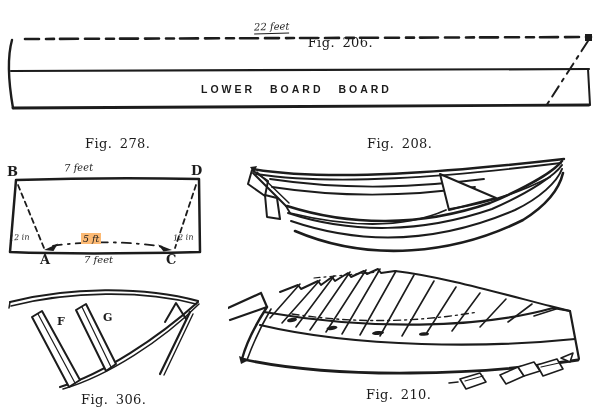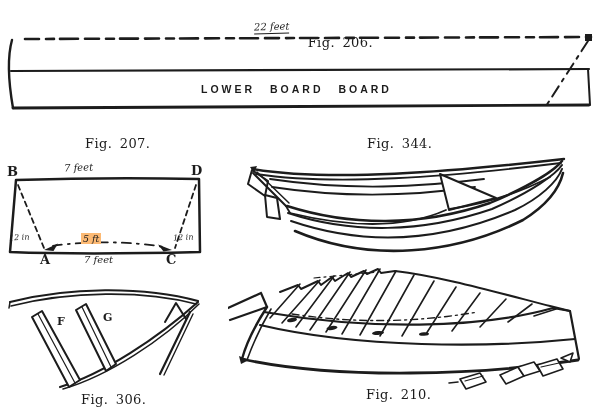--- a/index.html
+++ b/index.html
@@ -49,21 +49,21 @@
     <rect class="solidfill" x="585" y="4" width="7" height="7"></rect>
     <path class="ink" stroke-width="2.4" d="M12,10 C7,28 9,55 13,78"></path>
     <path class="ink" stroke-width="2.2" d="M11,41 L589,39"></path>
     <path class="ink" stroke-width="2.8" d="M13,78 L589,75"></path>
     <path class="ink" stroke-width="2.0" d="M588,39 L590,75"></path>
     <path class="ink" stroke-width="2.0" stroke-dasharray="12 6 3 6" d="M588,11 L546,76"></path>
   </svg>
 
   <div class="abs board-caps" style="left:201px;top:83px;">LOWER BOARD BOARD</div>
 
-  <div class="abs caption" style="left:85px;top:136px;">Fig. 207.</div>
+  <div class="abs caption" style="left:85px;top:136px;">Fig. 278.</div>
 
   <svg class="abs" style="left:0;top:160px;" width="215" height="110" viewBox="0 0 215 110">
     <path class="ink" stroke-width="2.5" d="M16,20 C80,18 150,18 199,19 L200,92 C140,93.5 60,94 10,92 Z"></path>
     <path class="ink" stroke-width="1.8" stroke-dasharray="5 4" d="M18,25 L44,88"></path>
     <path class="ink" stroke-width="1.8" stroke-dasharray="5 4" d="M196,25 L175,88"></path>
     <path class="ink" stroke-width="1.8" stroke-dasharray="9 6 2 6" d="M53,86 C85,80.5 135,81.5 163,87"></path>
     <path class="solidfill" d="M44,90 L58,83.5 L53.5,91 Z"></path>
     <path class="solidfill" d="M172,90 L158,84.5 L163.5,91.5 Z"></path>
   </svg>
 
@@ -71,21 +71,21 @@
   <div class="abs corner-letter" style="left:191px;top:164px;">D</div>
   <div class="abs corner-letter" style="left:40px;top:253px;">A</div>
   <div class="abs corner-letter" style="left:166px;top:253px;">C</div>
 
   <div class="abs hand" style="left:64px;top:162px;transform:rotate(-2deg);">7 feet</div>
   <div class="abs hand" style="left:84px;top:254px;">7 feet</div>
   <div class="abs hand" style="left:81px;top:233px;font-size:9.5px;background:#fdba74;padding:0 2px;">5 ft</div>
   <div class="abs hand" style="left:9px;top:233px;font-size:8px;transform:rotate(-3deg);">12 in</div>
   <div class="abs hand" style="left:173px;top:233px;font-size:8px;transform:rotate(-3deg);">12 in</div>
 
-  <div class="abs caption" style="left:367px;top:136px;">Fig. 344.</div>
+  <div class="abs caption" style="left:367px;top:136px;">Fig. 208.</div>
 
   <svg class="abs" style="left:240px;top:152px;" width="360" height="120" viewBox="0 0 360 120">
 
     <path class="ink" stroke-width="1.8" d="M30,27 C110,39 180,35 244,27"></path>
     <path class="ink" stroke-width="1.8" d="M32,35 C110,47 180,43 235,35"></path>
     <path class="ink" stroke-width="1.8" d="M50,61 C120,78 170,74 206,58"></path>
 
     <path class="inkfill" stroke-width="2" d="M200,22 L209,58 L256,46 Z"></path>
     <path class="ink" stroke-width="1.8" d="M210,57 C250,51 285,38 310,25"></path>
 

